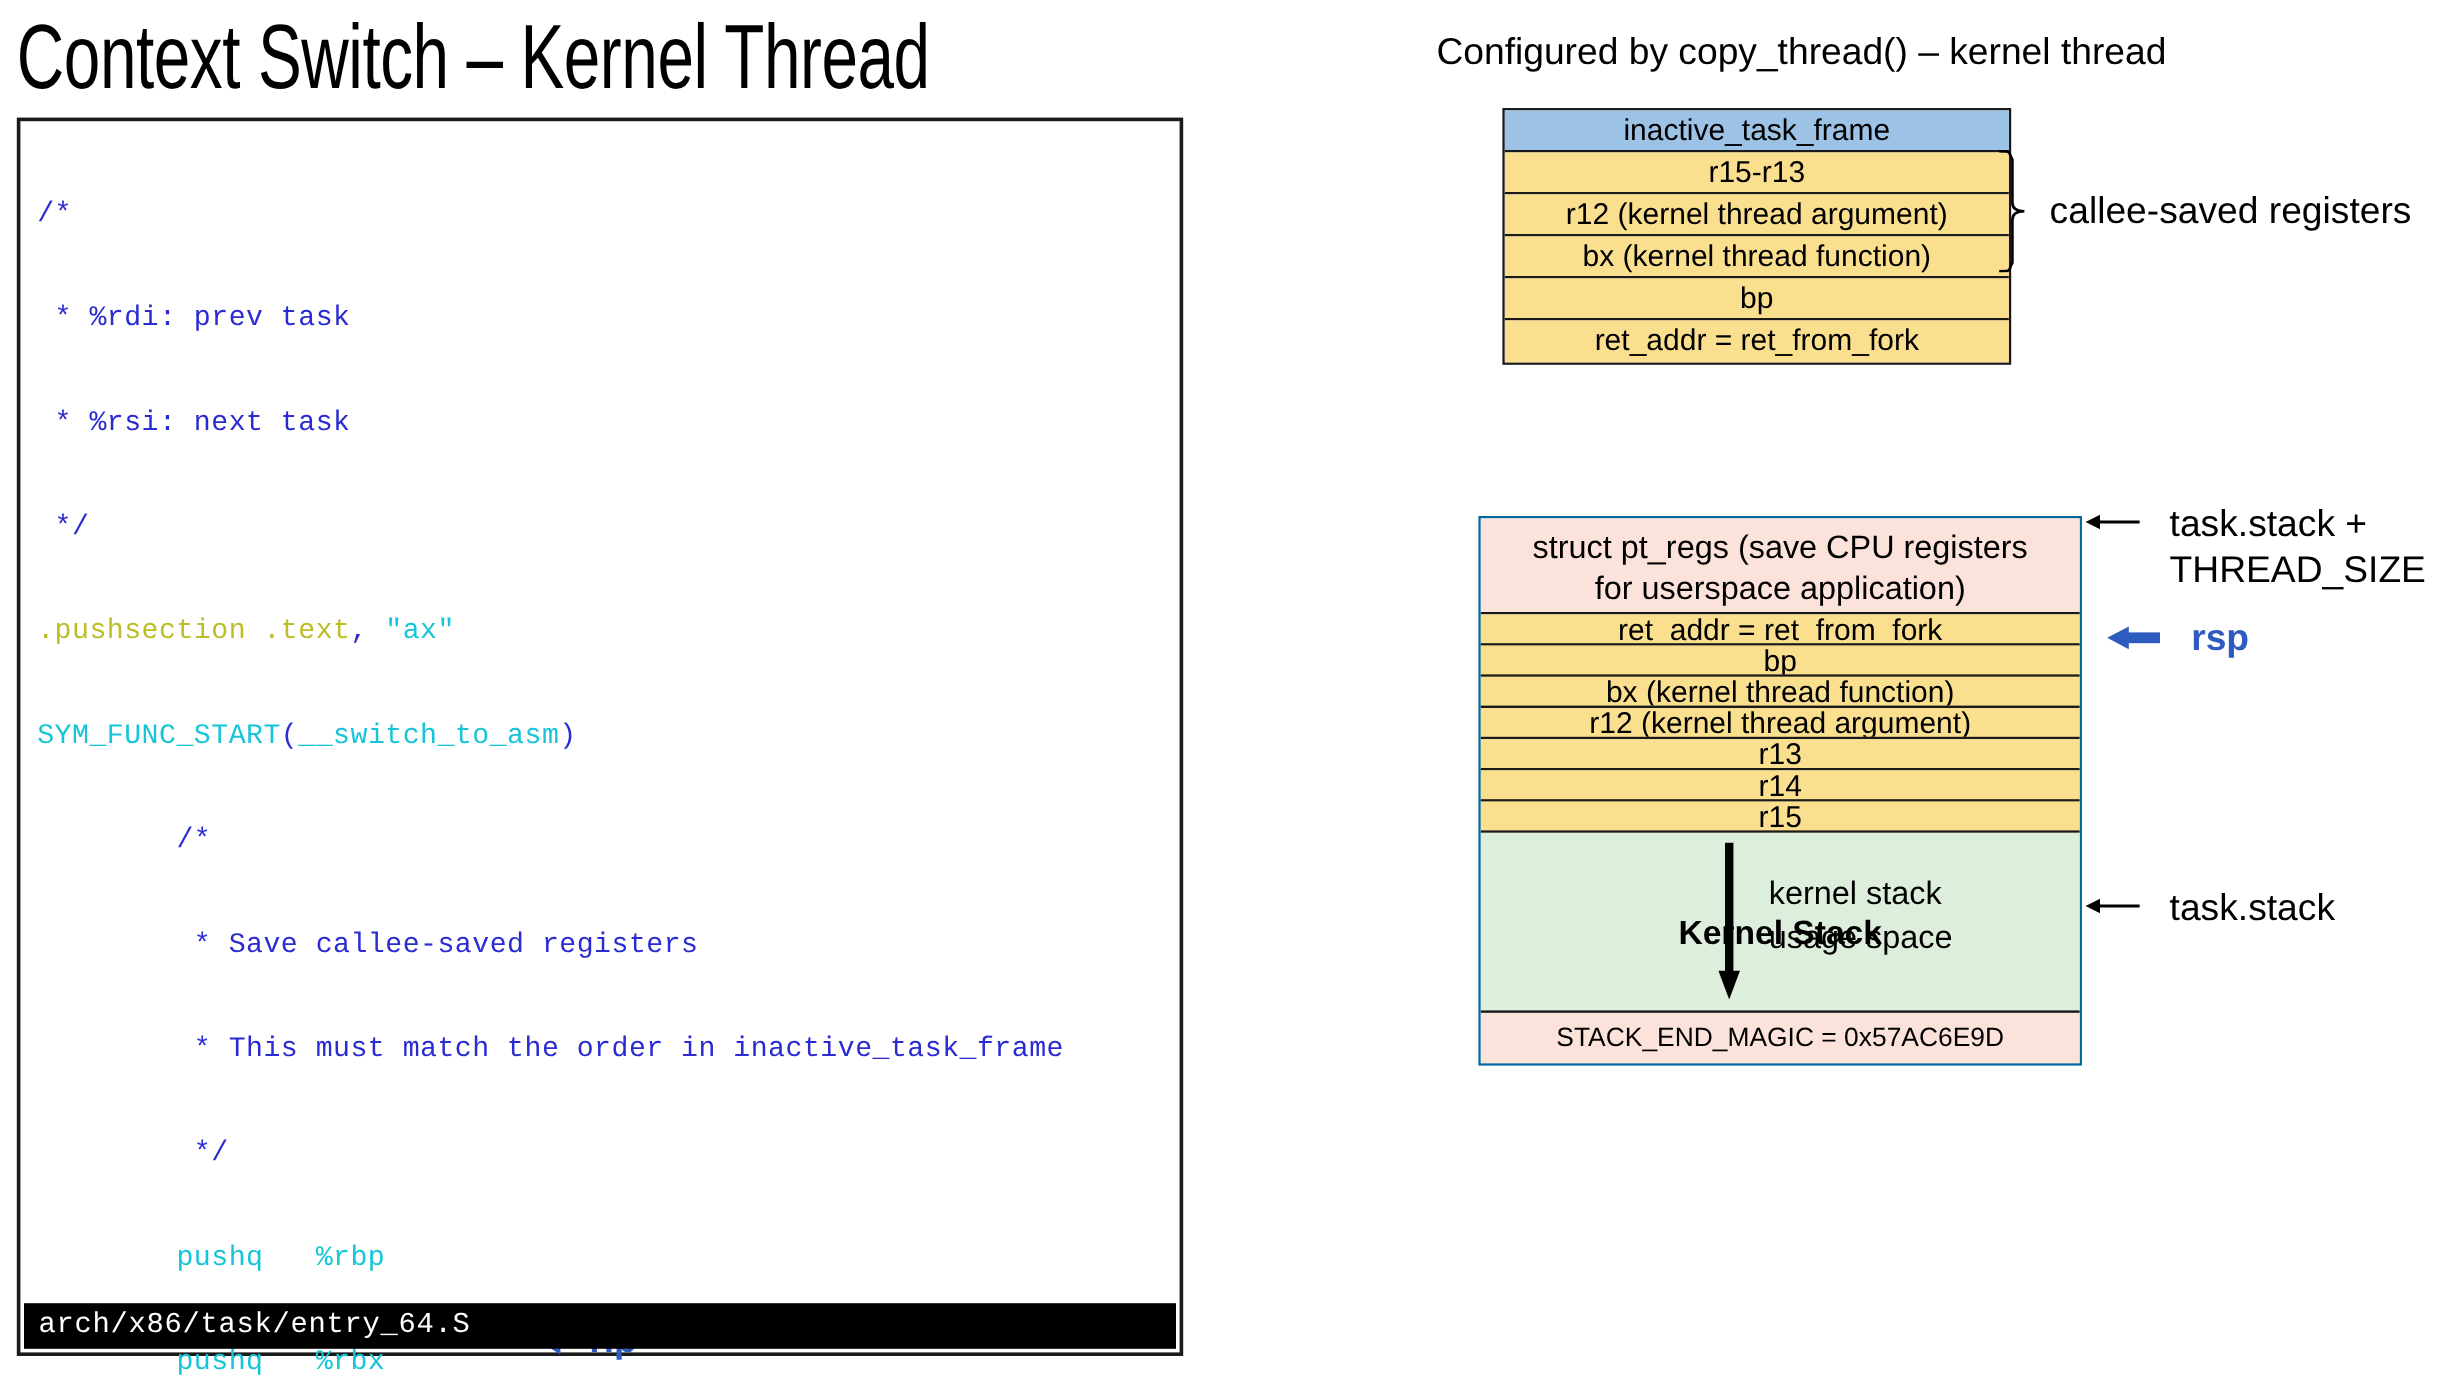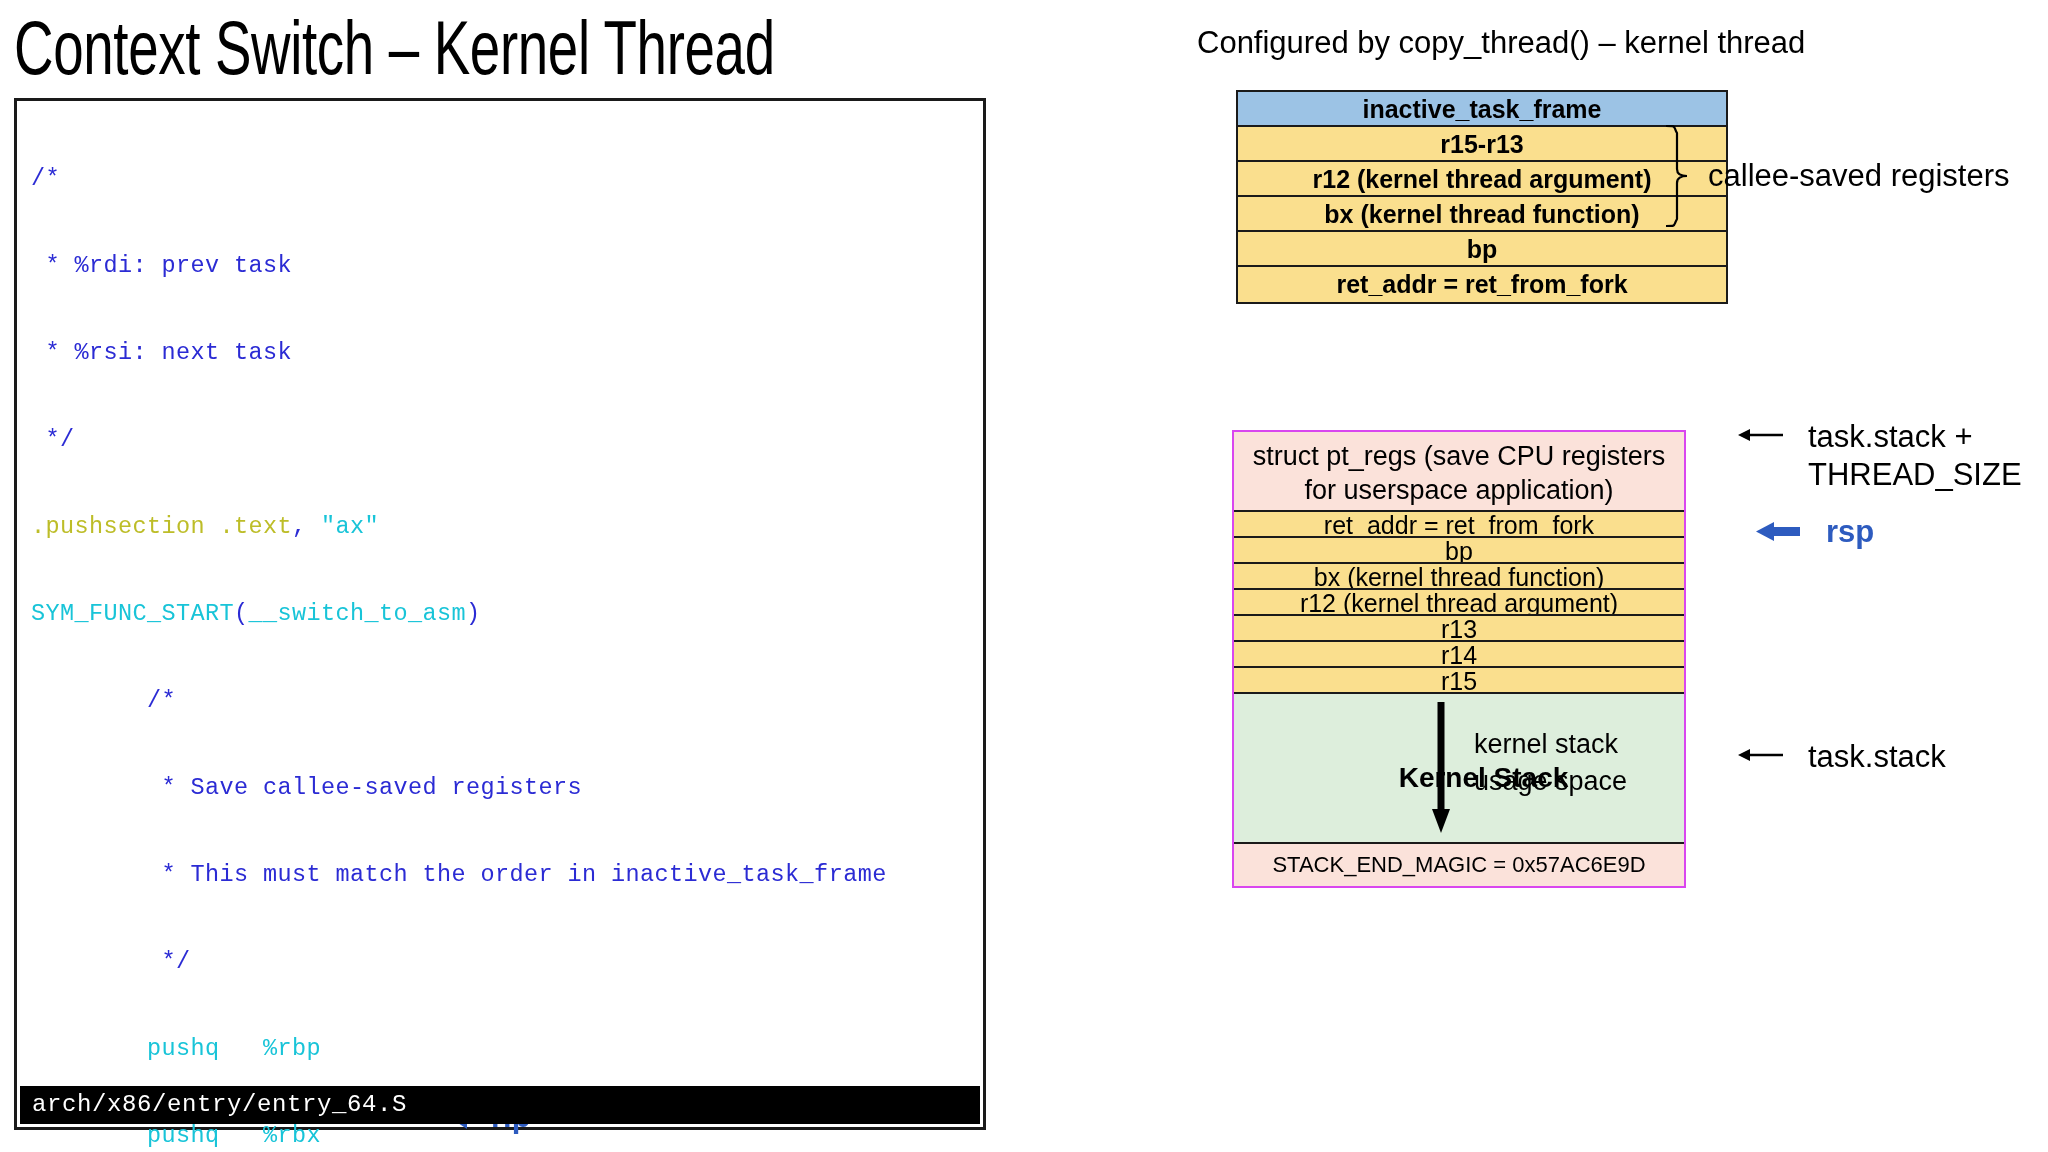--- a/index.html
+++ b/index.html
@@ -130,26 +130,25 @@
     font-size: 31px;
     line-height: 38px;
     color: #000000;
     white-space: nowrap;
     font-family: "Liberation Sans", sans-serif;
   }
 
   
   #inactive-frame-table {
     position: absolute;
-    left: 56px;
+    left: 72px;
     top: 90px;
-    width: 492px;
+    width: 424px;
     border: 2px solid #1a1a1a;
     box-sizing: border-box;
-    font-weight: bold;
   }
   #inactive-frame-table .row {
     height: 35px;
     line-height: 35px;
     text-align: center;
     font-size: 25px;
     border-bottom: 2px solid #1a1a1a;
     box-sizing: border-box;
     background: #fadf8e;
     color: #000;
@@ -177,22 +176,22 @@
     font-size: 31px;
     line-height: 36px;
     white-space: nowrap;
   }
 
   
   #kstack-table {
     position: absolute;
     left: 52px;
     top: 430px;
-    width: 454px;
-    border: 2px solid #d946ef;
+    width: 503px;
+    border: 2px solid #0369a1;
     box-sizing: border-box;
   }
   #kstack-table .row {
     text-align: center;
     font-size: 25px;
     border-bottom: 2px solid #1a1a1a;
     box-sizing: border-box;
     background: #fadf8e;
     color: #000;
     white-space: nowrap;
@@ -318,21 +317,21 @@
     
   </div>
 
   <div id="rip-annot">
     <span class="arrow-left">
         <span class="arrow-tail"></span>
       </span>
     <span class="rip-label">rip</span>
   </div>
 
-  <div id="code-filepath">arch/x86/entry/entry_64.S</div>
+  <div id="code-filepath">arch/x86/task/entry_64.S</div>
 </div>
 
 <div id="right-col">
 
   <div id="frame-caption">Configured by copy_thread() – kernel thread</div>
 
   <div id="inactive-frame-table">
     <div class="row hdr">inactive_task_frame</div>
     <div class="row">r15-r13</div>
     <div class="row">r12 (kernel thread argument)</div>

